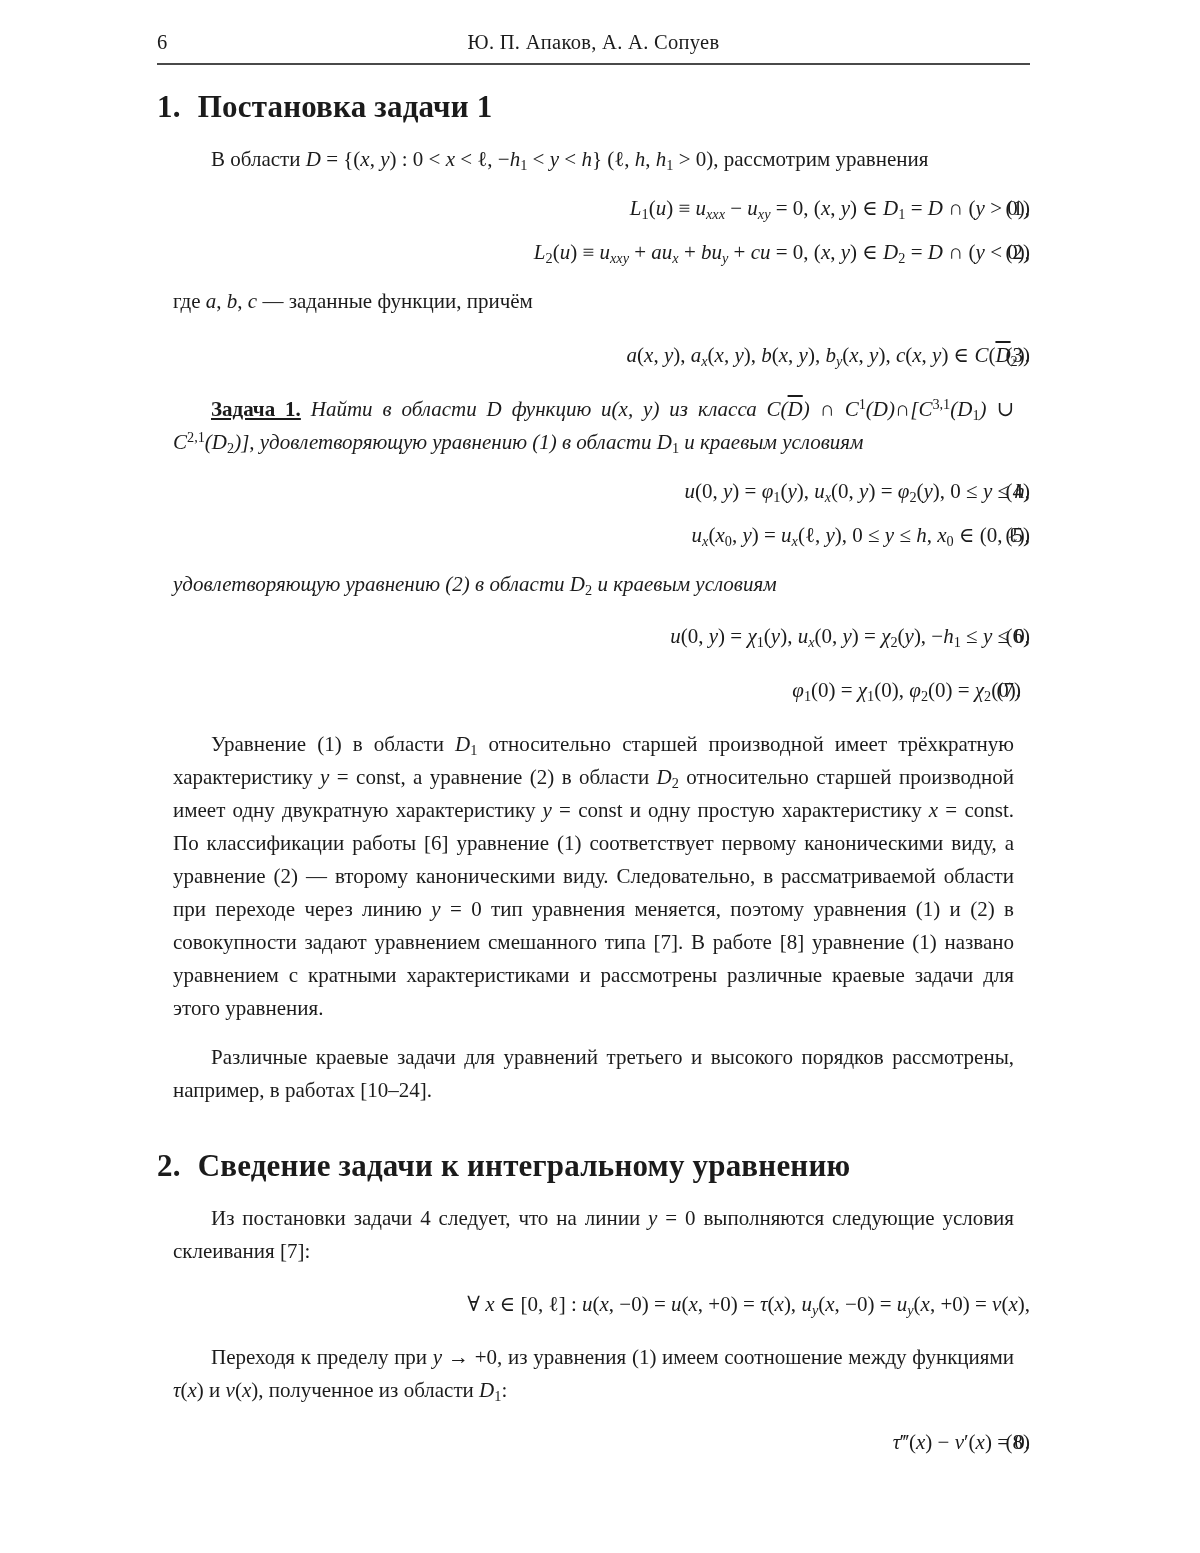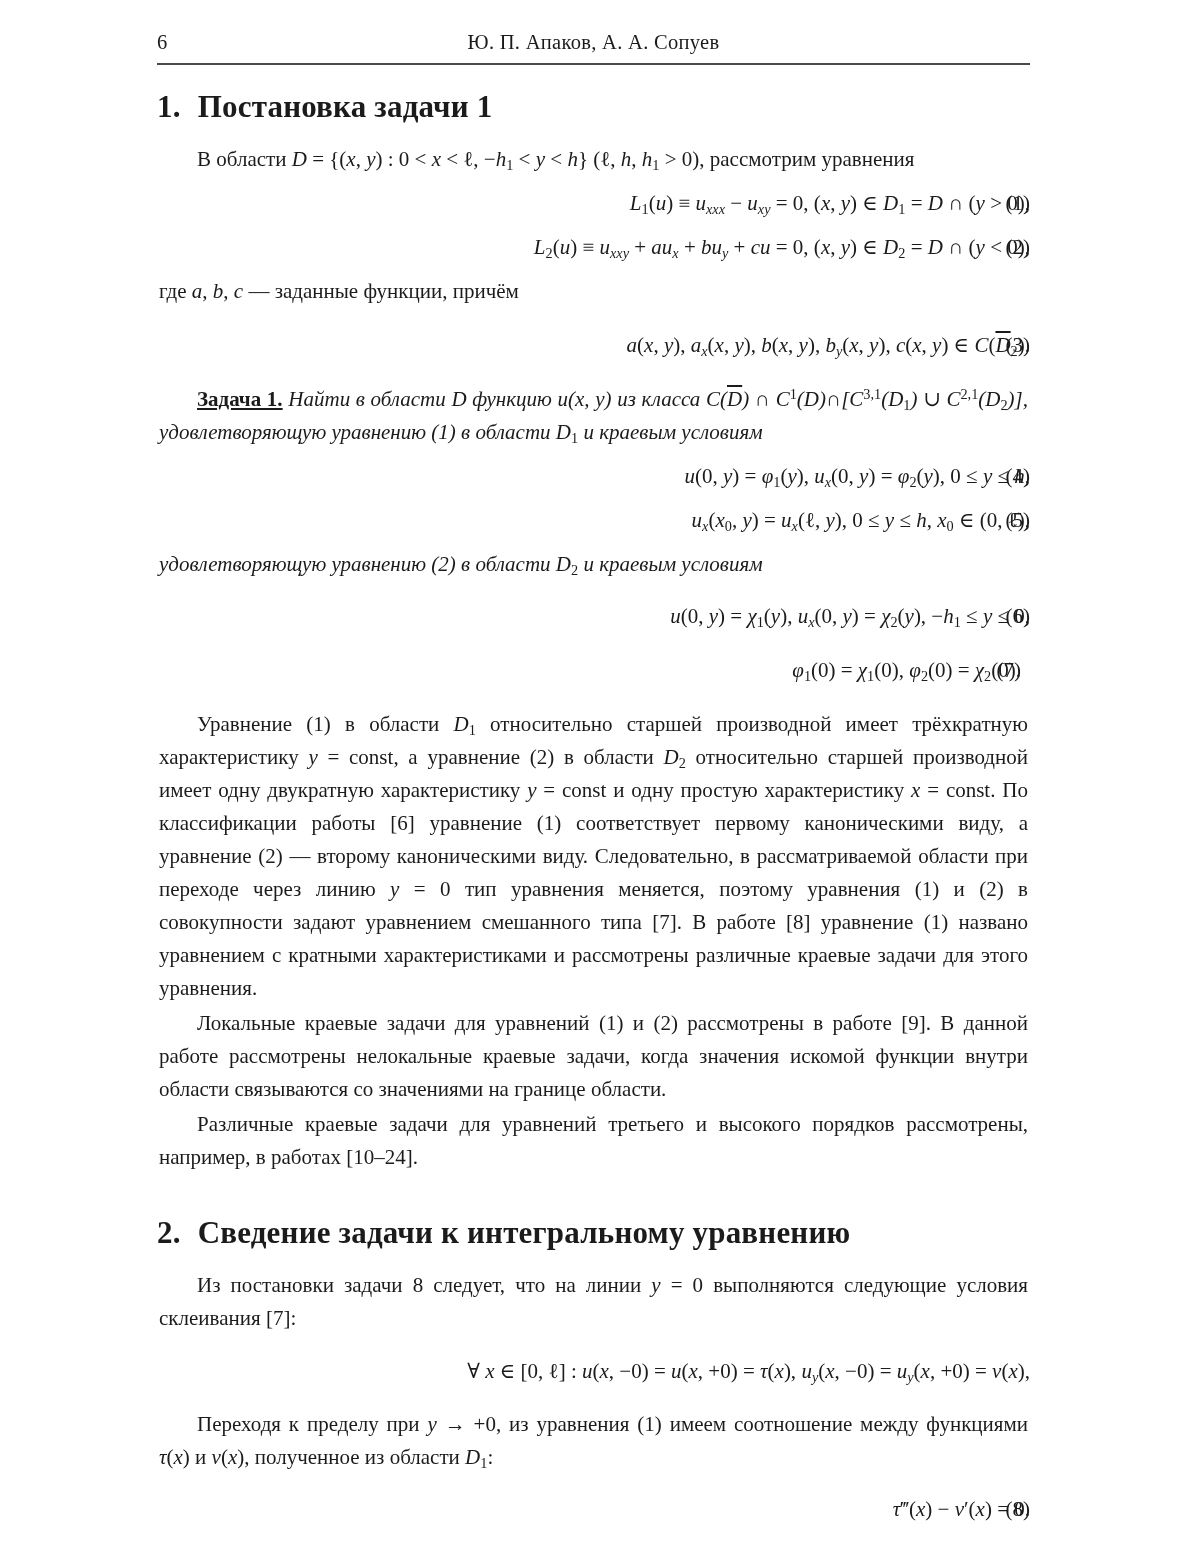--- a/index.html
+++ b/index.html
@@ -26,21 +26,21 @@
     text-align: center; letter-spacing: 0.3px;
   }
   .sec {
     font-size: 31px; line-height: 30px; font-weight: 700;
     margin: 27px 0 21px 0; letter-spacing: 0.2px;
   }
   .sec .secnum { margin-right: 17px; }
   .sec.sec2 { margin-top: 44px; }
   p {
     font-size: 21px; line-height: 33px;
-    margin: 2px; text-align: justify;
+    margin: 16px; text-align: justify;
     hyphens: none;
   }
   p.ind { text-indent: 38px; }
   .eq {
     position: relative;
     font-size: 21px; line-height: 33px;
     margin: 11px 0; text-align: right;
     white-space: nowrap;
   }
   .eq .num { position: absolute; right: 0; top: 0; }
@@ -105,29 +105,28 @@
   </div>
 
 
   <div class="eq" style="margin:21px 9px;">
     <span><span class="m">φ</span><sub>1</sub><span>(0) = </span><span class="m">χ</span><sub>1</sub><span>(0), </span><span class="m">φ</span><sub>2</sub><span>(0) = </span><span class="m">χ</span><sub>2</sub><span>(0).</span></span>
     <span class="num">(7)</span>
   </div>
 
   <p class="ind" style="margin-top:14px;"><span>Уравнение (1) в области </span><span class="m">D</span><sub>1</sub><span> относительно старшей производной имеет трёхкратную характеристику </span><span class="m">y</span><span> = const, а уравнение (2) в области </span><span class="m">D</span><sub>2</sub><span> относительно старшей производной имеет одну двукратную характеристику </span><span class="m">y</span><span> = const и одну простую характеристику </span><span class="m">x</span><span> = const. По классификации работы [6] уравнение (1) соответствует первому каноническими виду, а уравнение (2) — второму каноническими виду. Следовательно, в рассматриваемой области при переходе через линию </span><span class="m">y</span><span> = 0 тип уравнения меняется, поэтому уравнения (1) и (2) в совокупности задают уравнением смешанного типа [7]. В работе [8] уравнение (1) названо уравнением с кратными характеристиками и рассмотрены различные краевые задачи для этого уравнения.</span></p>
 
-  <p class="ind"><span>Локальные краевые задачи для уравнений (1) и (2) рассмотрены в работе [9]. В данной работе рассмотрены нелокальные краевые задачи, когда значения искомой функции внутри области связываются со значениями на границе области.</span></p>
 
   <p class="ind"><span>Различные краевые задачи для уравнений третьего и высокого порядков рассмотрены, например, в работах [10–24].</span></p>
 
   <div class="sec sec2">
     <span class="secnum">2.</span><span>Сведение задачи к интегральному уравнению</span>
   </div>
 
-  <p class="ind"><span>Из постановки задачи 8 следует, что на линии </span><span class="m">y</span><span> = 0 выполняются следующие условия склеивания [7]:</span></p>
+  <p class="ind"><span>Из постановки задачи 4 следует, что на линии </span><span class="m">y</span><span> = 0 выполняются следующие условия склеивания [7]:</span></p>
 
   <div class="eq" style="margin:20px 0;">
     <span><span>∀ </span><span class="m">x</span><span> ∈ [0, ℓ] :  </span><span class="m">u</span><span>(</span><span class="m">x</span><span>, −0) = </span><span class="m">u</span><span>(</span><span class="m">x</span><span>, +0) = </span><span class="m">τ</span><span>(</span><span class="m">x</span><span>), </span><span class="m">u</span><sub class="m">y</sub><span>(</span><span class="m">x</span><span>, −0) = </span><span class="m">u</span><sub class="m">y</sub><span>(</span><span class="m">x</span><span>, +0) = </span><span class="m">ν</span><span>(</span><span class="m">x</span><span>),</span></span>
   </div>
 
 
   <p class="ind"><span>Переходя к пределу при </span><span class="m">y</span><span> → +0, из уравнения (1) имеем соотношение между функциями </span><span class="m">τ</span><span>(</span><span class="m">x</span><span>) и </span><span class="m">ν</span><span>(</span><span class="m">x</span><span>), полученное из области </span><span class="m">D</span><sub>1</sub><span>:</span></p>
 
   <div class="eq" style="margin:19px 0;">
     <span><span class="m">τ</span><span>‴(</span><span class="m">x</span><span>) − </span><span class="m">ν</span><span>′(</span><span class="m">x</span><span>) = 0.</span></span>

